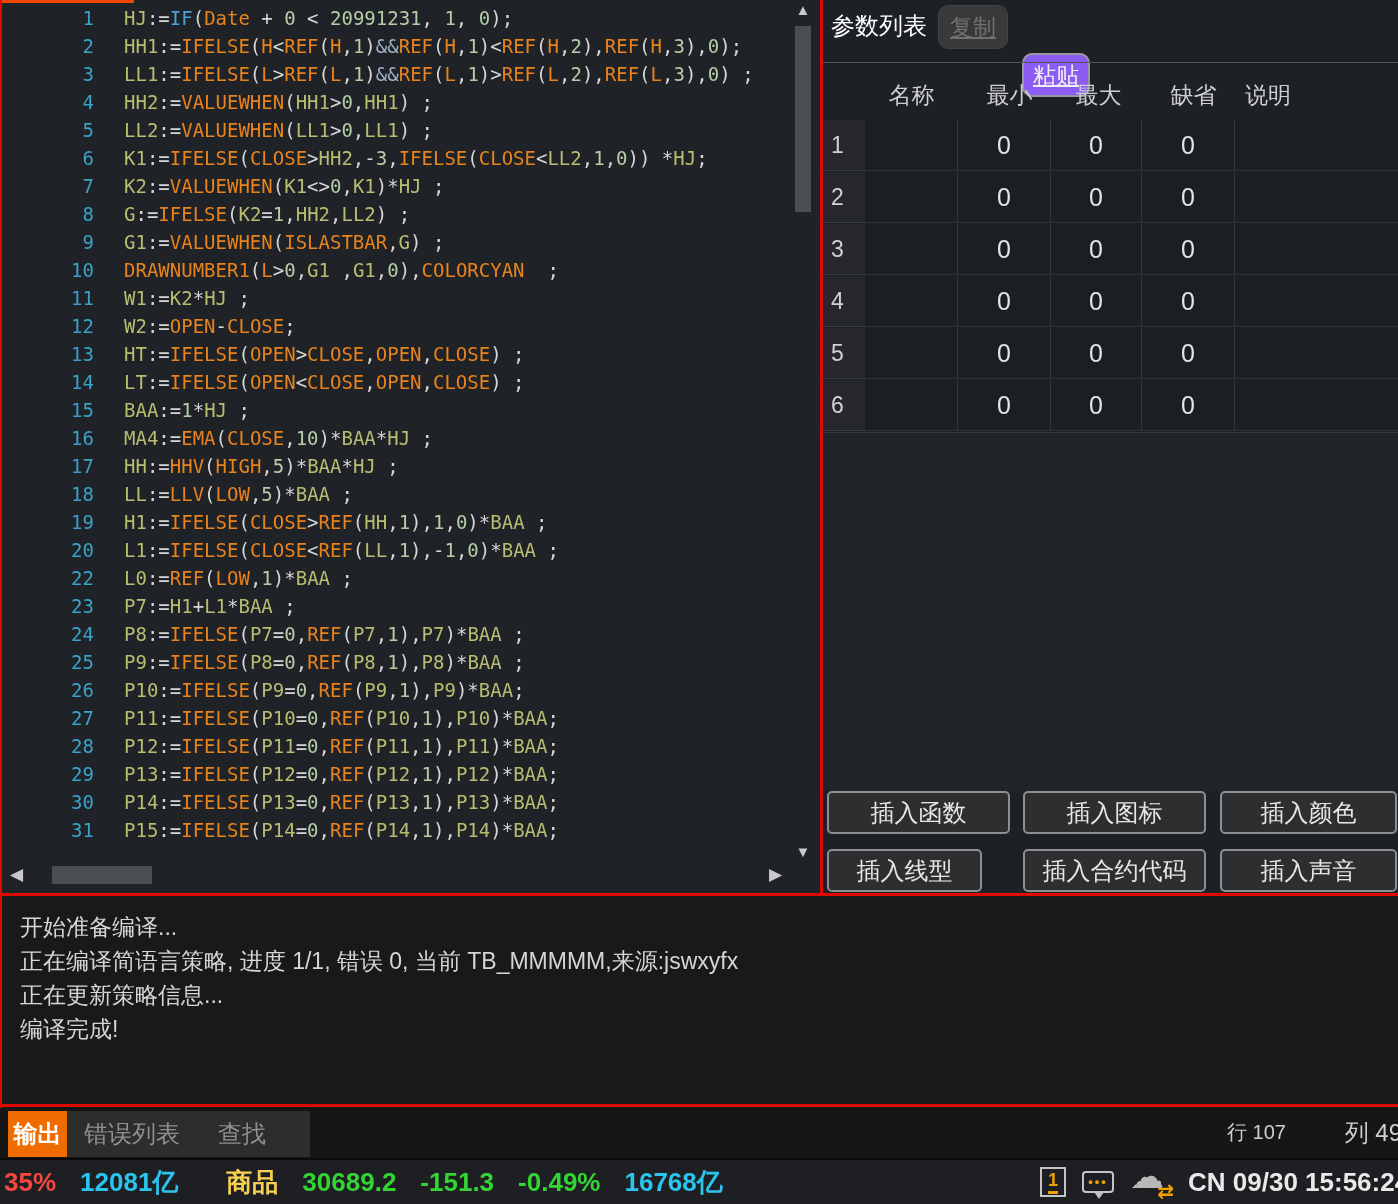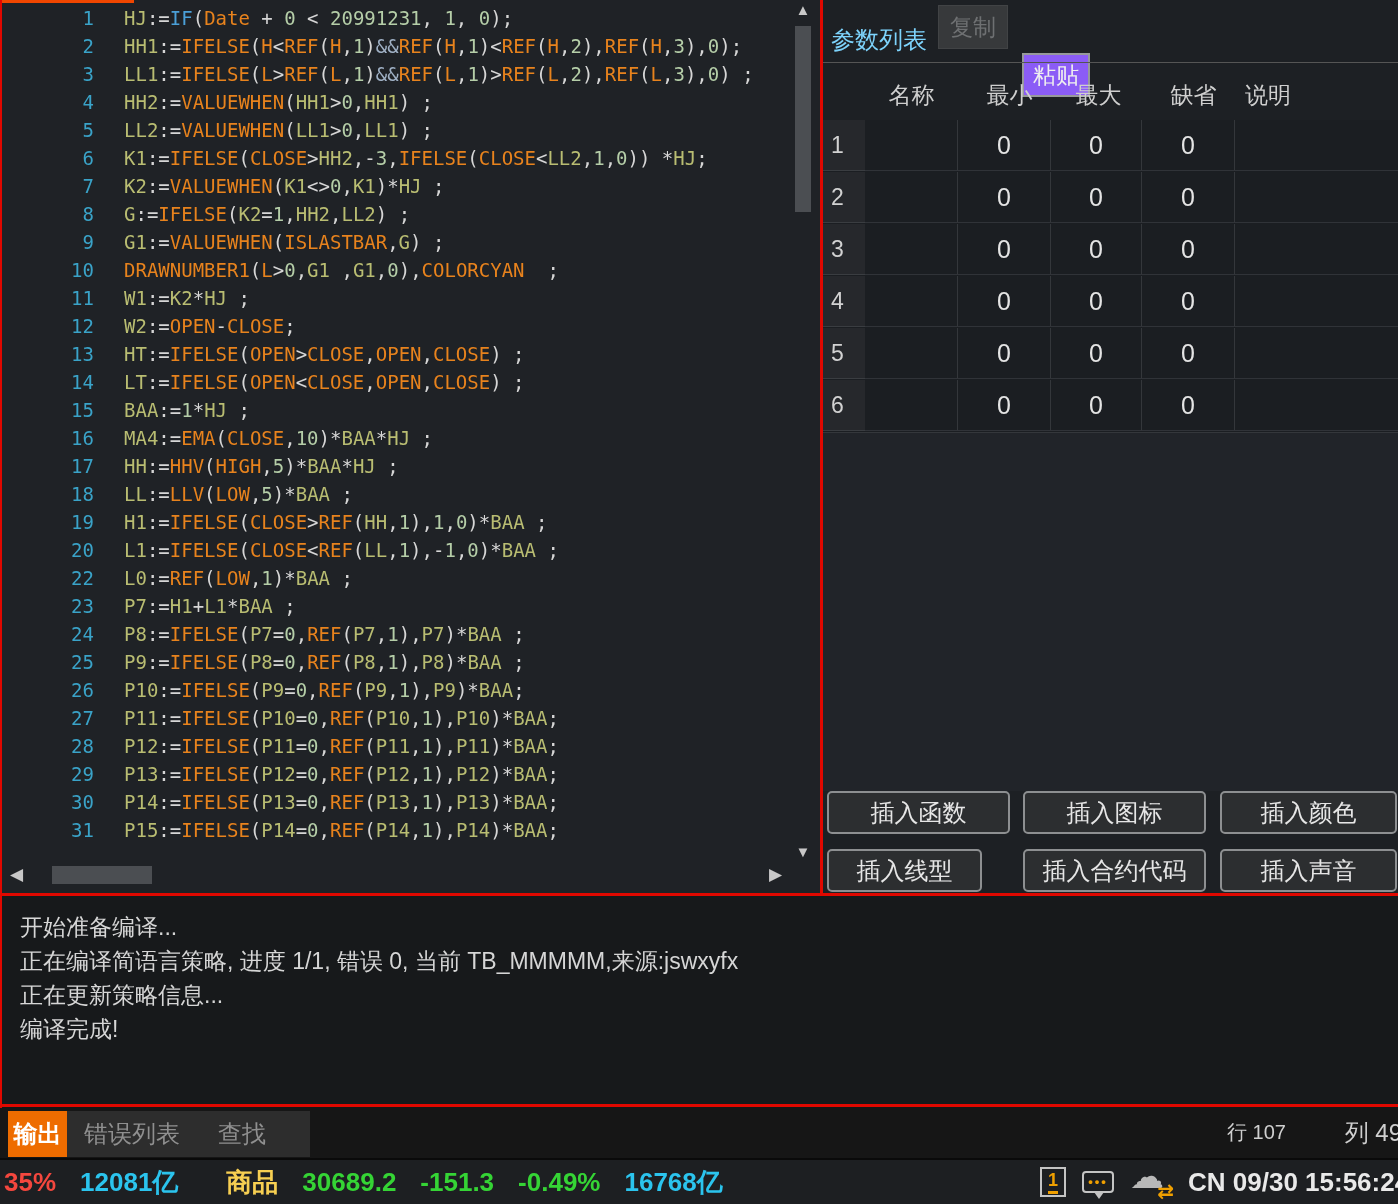--- a/index.html
+++ b/index.html
@@ -24,23 +24,23 @@
 
   .vscroll{position:absolute;left:788px;top:2px;width:26px;height:858px;}
   .vscroll .arr{position:absolute;left:0;width:26px;text-align:center;color:#c8c8c8;font-size:15px;line-height:16px;}
   .vthumb{position:absolute;left:5px;top:24px;width:16px;height:186px;background:#4b4e52;}
   .hscroll{position:absolute;left:0;top:860px;width:788px;height:30px;}
   .hscroll .arr{position:absolute;top:2px;color:#c8c8c8;font-size:17px;line-height:26px;}
   .hthumb{position:absolute;left:50px;top:6px;width:100px;height:18px;background:#4b4e52;}
 
   
   .rpanel{position:absolute;left:823px;top:0;width:575px;height:893px;background:#1d2024;}
-  .ph-label{position:absolute;left:8px;top:24px;font-size:24px;color:#7dd3fc;}
-  .btn{position:absolute;top:5px;height:44px;font-size:23px;border-radius:0;cursor:pointer;
-       font-family:inherit;display:flex;align-items:center;justify-content:center;}
+  .ph-label{position:absolute;left:8px;top:10px;font-size:24px;color:#ffffff;}
+  .btn{position:absolute;top:5px;height:44px;font-size:23px;border-radius:10px;cursor:pointer;
+       font-family:inherit;display:flex;align-items:center;justify-content:center;text-decoration:underline;}
   .btn-copy{left:115px;width:70px;background:#37393b;color:#6e7072;border:1px solid #414345;}
   .btn-paste{left:199px;width:68px;background:#8b5cf6;color:#efefef;border:2px solid #97999b;margin-top:48px;}
   .sep{position:absolute;left:0;top:62px;width:575px;height:1px;background:#555;}
   .thead{position:absolute;left:0;top:70px;width:575px;height:50px;font-size:23px;color:#cfcfcf;}
   .thead span{position:absolute;top:10px;}
   .th-name{left:42px;width:93px;text-align:center;}
   .th-min{left:140px;width:93px;text-align:center;}
   .th-max{left:230px;width:91px;text-align:center;}
   .th-def{left:324px;width:93px;text-align:center;}
   .th-desc{left:422px;}

